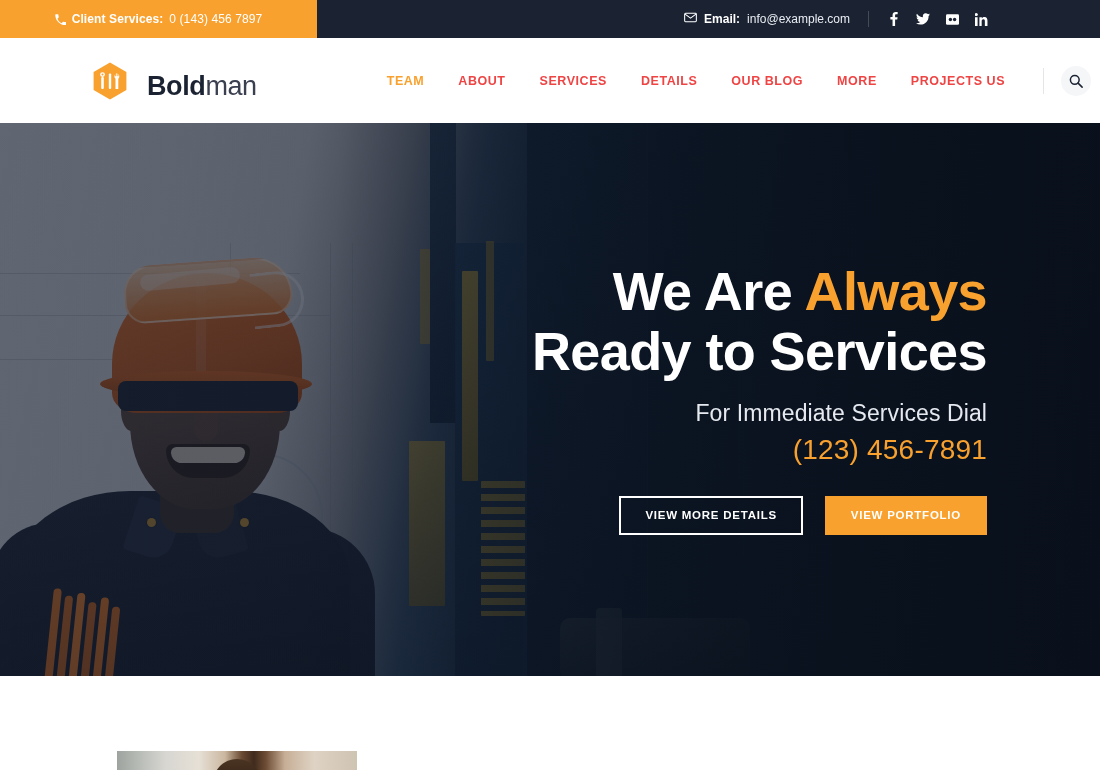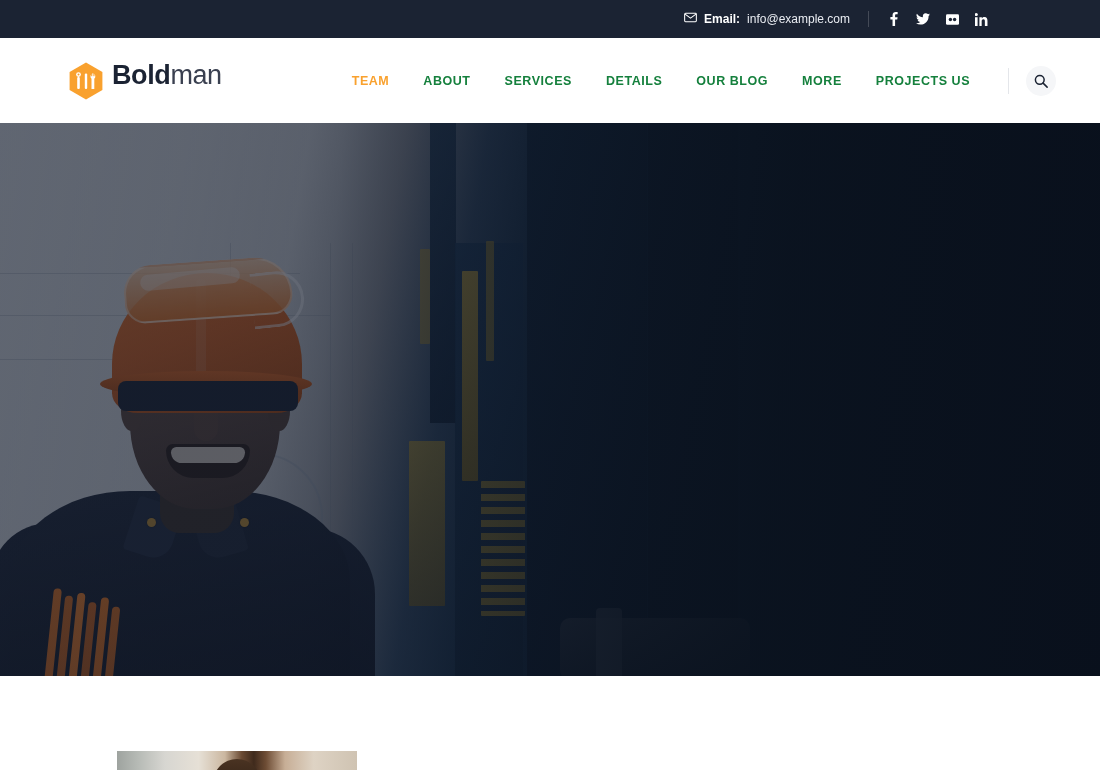--- a/index.html
+++ b/index.html
@@ -71,23 +71,23 @@
   
   .header {
     height:85px;
     background:#ffffff;
     display:flex;
     align-items:center;
     position:relative;
   }
   .logo-wrap {
     display:flex;
-    align-items:flex-start;
-    gap:9px;
-    margin-left:69px;
+    align-items:flex-end;
+    gap:20px;
+    margin-left:93px;
     cursor:pointer;
   }
   .logo-mark { width:34px; height:38px; display:block; }
   .logo-text {
     font-size:27px;
     letter-spacing:-0.4px;
     line-height:1;
     white-space:nowrap;
   }
   .logo-text .b1 { font-weight:bold; color:#1b2333; }
@@ -96,21 +96,21 @@
   .nav {
     display:flex;
     align-items:center;
     margin-left:113px;
     gap:0;
   }
   .nav a {
     font-size:12.5px;
     font-weight:bold;
     letter-spacing:.55px;
-    color:#15803d;
+    color:#ef4444;
     text-decoration:none;
     padding:0 17px;
     white-space:nowrap;
     cursor:pointer;
   }
   .nav a.active { color:#f9a12e; }
 
   .nav-divider {
     width:1px;
     height:26px;
@@ -472,20 +472,29 @@
     width:48px; height:34px;
     background:linear-gradient(180deg,#4a3322,#2e1f14);
     border-radius:24px 24px 0 0;
   }
 </style>
 </head>
 <body>
 
 <div class="topbar">
 
+  <div class="topbar-left">
+    <span class="phone-ico">
+      <svg width="11" height="11" viewBox="0 0 24 24" fill="#fff">
+        <path d="M6.6 10.8c1.9 3.8 5 6.8 8.8 8.7l2.9-2.9c.4-.4.9-.5 1.4-.3 1.5.5 3.2.8 4.9.8.8 0 1.4.6 1.4 1.4V23c0 .8-.6 1.4-1.4 1.4C11.6 24.4.6 13.4.6 0c0-.8.6-1.4 1.4-1.4h4.6c.8 0 1.4.6 1.4 1.4 0 1.7.3 3.4.8 4.9.2.5 0 1-.3 1.4l-2.9 2.9z" transform="translate(0,1.8) scale(.93)"></path>
+      </svg>
+    </span>
+    <span class="tb-label">Client Services:</span>
+      <span class="tb-value"> 0 (143) 456 7897</span>
+  </div>
 
   <div class="topbar-right">
     <div class="email-block">
       <span>
         <svg width="13" height="11" viewBox="0 0 20 15" fill="none" stroke="#fff" stroke-width="1.6">
           <rect x="1" y="1" width="18" height="13" rx="1.4"></rect>
           <path d="M1.6 2.2 10 8.4 18.4 2.2"></path>
         </svg>
       </span>
       <span class="em-label">Email:</span>
@@ -622,19 +631,32 @@
         <div class="cable c4"></div>
           <div class="cable c5"></div>
           <div class="cable c6"></div>
       </div>
 
     </div>
 
     <div class="hero-tint"></div>
   </div>
 
+  <div class="hero-content">
+    <h1 class="hero-title">
+      <span><span>We Are </span><span class="hl">Always</span></span><br>
+      <span>Ready to Services</span>
+    </h1>
+    <div class="hero-sub">For Immediate Services Dial</div>
+    <div class="hero-phone">(123) 456-7891</div>
+
+    <div class="hero-btns">
+      <button class="btn btn-outline">VIEW MORE DETAILS</button>
+      <button class="btn btn-solid">VIEW PORTFOLIO</button>
+    </div>
+  </div>
 </section>
 
 <section class="below">
   <div class="below-img">
     <div class="below-head"></div>
   </div>
 </section>
 
 </body></html>

